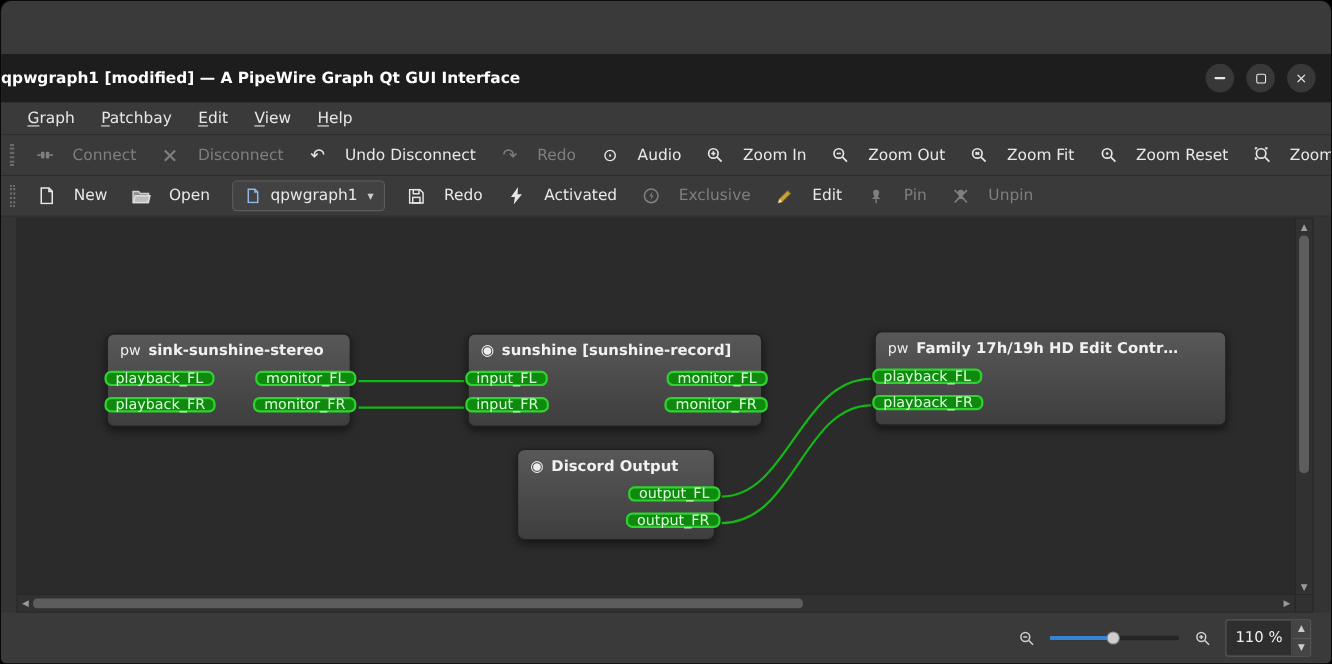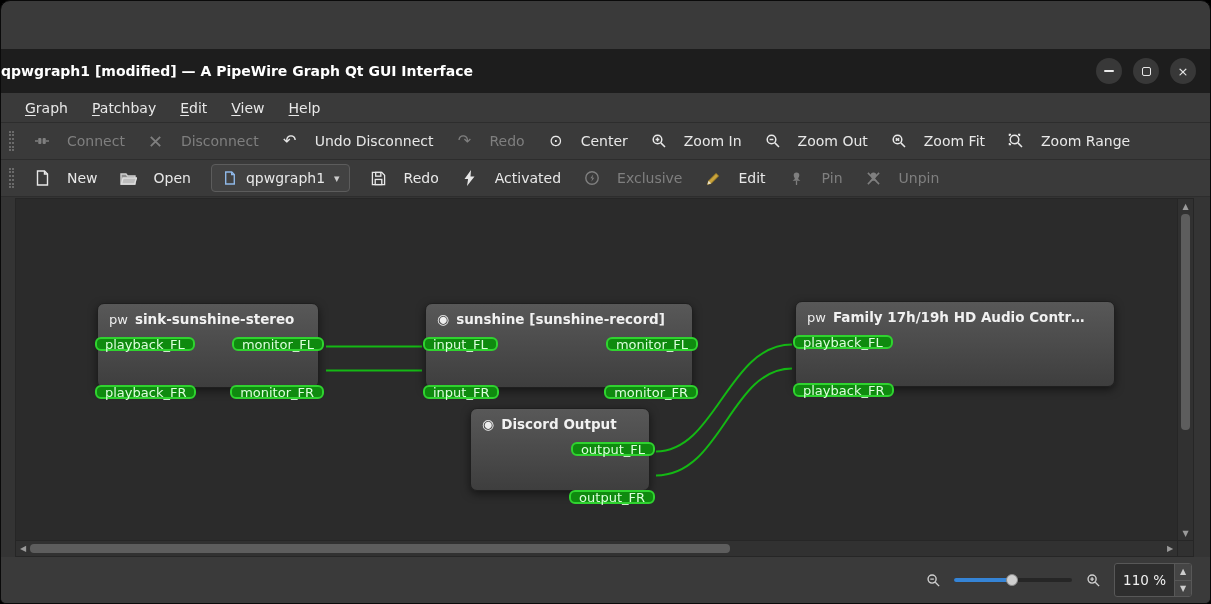--- a/index.html
+++ b/index.html
@@ -53,21 +53,21 @@
         border-radius:7px; box-shadow:0 3px 8px rgba(0,0,0,.5);}
   .node-header{display:flex; align-items:center; gap:7px; padding:7px 11px 3px; color:#f1f1f1;
                font-weight:bold; font-size:13.5px; white-space:nowrap; overflow:hidden;}
   .node-icon{font-size:13px; color:#eeeeee; font-weight:normal;}
   .node-icon.media{font-size:14px;}
   .port{position:absolute; height:14px; display:flex; align-items:center; padding:0 8px;
         font-size:13px; color:var(--port-text); background:var(--port-fill);
         border:2px solid var(--port-border); border-radius:6px; white-space:nowrap;}
   .port-in{left:-3px;}
   .port-out{right:-6px;}
-  .row1{top:33px;} .row2{top:57px;margin-top:24px;}
+  .row1{top:33px;} .row2{top:57px;}
 
   
   .vscroll{width:16px; flex:none; background:#313131; border-left:1px solid #262626;
            display:flex; flex-direction:column; align-items:center;}
   .hscroll-row{height:16px; flex:none; display:flex; border-top:1px solid #262626;}
   .hscroll{flex:1; background:#313131; display:flex; align-items:center;}
   .scroll-arrow{color:#9a9a9a; font-size:8px; width:14px; height:14px; display:flex;
                 align-items:center; justify-content:center; flex:none;}
   .vtrack{flex:1; width:100%; display:flex; justify-content:center;}
   .vthumb{width:9px; height:216px; background:#5d5d5d; border-radius:4px; margin-top:1px;}
@@ -148,21 +148,21 @@
       <span class="lbl">Undo Disconnect</span>
     </div>
 
     <div class="tbtn disabled">
       <span class="icon">↷</span>
       <span class="lbl">Redo</span>
     </div>
 
     <div class="tbtn">
       <span class="icon">⊙</span>
-      <span class="lbl">Center</span>
+      <span class="lbl">Audio</span>
     </div>
 
     <div class="tbtn">
       <span class="icon">
         <svg width="16" height="16" viewBox="0 0 16 16" fill="none" stroke="currentColor" stroke-width="1.5">
             <circle cx="6.5" cy="6.5" r="4.3"></circle>
             <path d="M9.9 9.9L14 14M4.6 6.5h3.8M6.5 4.6v3.8"></path>
           </svg>
       </span>
       <span class="lbl">Zoom In</span>
@@ -181,20 +181,30 @@
     <div class="tbtn">
       <span class="icon">
         <svg width="16" height="16" viewBox="0 0 16 16" fill="none" stroke="currentColor" stroke-width="1.5">
             <circle cx="6.5" cy="6.5" r="4.3"></circle>
             <path d="M9.9 9.9L14 14M4.8 5.4l1.7 1.1-1.7 1.1M8.2 5.4L6.5 6.5l1.7 1.1"></path>
           </svg>
       </span>
       <span class="lbl">Zoom Fit</span>
     </div>
 
+    <div class="tbtn">
+      <span class="icon">
+        <svg width="16" height="16" viewBox="0 0 16 16" fill="none" stroke="currentColor" stroke-width="1.5">
+            <circle cx="6.5" cy="6.5" r="4.3"></circle>
+            <path d="M9.9 9.9L14 14"></path>
+            <circle cx="6.5" cy="6.5" r="1.2" fill="currentColor" stroke="none"></circle>
+          </svg>
+      </span>
+      <span class="lbl">Zoom Reset</span>
+    </div>
 
     <div class="tbtn">
       <span class="icon">
         <svg width="16" height="16" viewBox="0 0 16 16" fill="none" stroke="currentColor" stroke-width="1.5">
             <circle cx="6.5" cy="6.5" r="4.3"></circle>
             <path d="M9.9 9.9L14 14M1.5 3V1.5H3M10 1.5h1.5V3M1.5 10v1.5H3"></path>
           </svg>
       </span>
       <span class="lbl">Zoom Range</span>
     </div>
@@ -325,21 +335,21 @@
             </div>
             <div class="port port-in row1">input_FL</div>
             <div class="port port-in row2">input_FR</div>
             <div class="port port-out row1">monitor_FL</div>
             <div class="port port-out row2">monitor_FR</div>
           </div>
 
           <div class="node" style="left:779px; top:102px; width:320px; height:86px;">
             <div class="node-header">
               <span class="node-icon">pw</span>
-              <span class="node-title">Family 17h/19h HD Audio Contr…</span>
+              <span class="node-title">Family 17h/19h HD Edit Contr…</span>
             </div>
             <div class="port port-in row1">playback_FL</div>
             <div class="port port-in row2">playback_FR</div>
           </div>
 
           <div class="node" style="left:454px; top:209px; width:180px; height:83px;">
             <div class="node-header">
               <span class="node-icon media">◉</span>
               <span class="node-title">Discord Output</span>
             </div>

